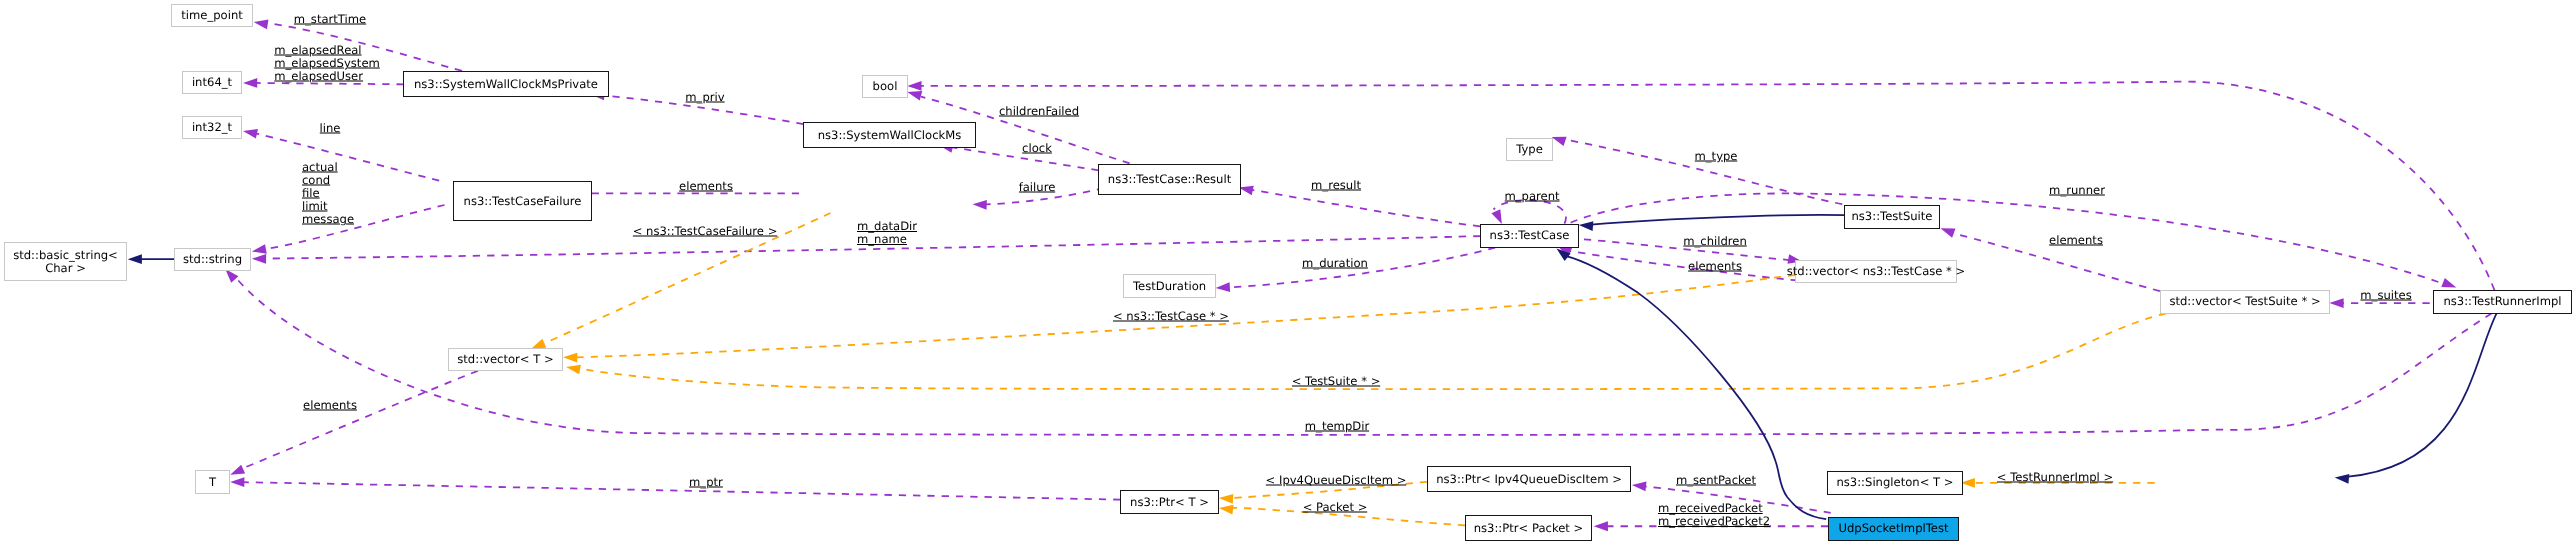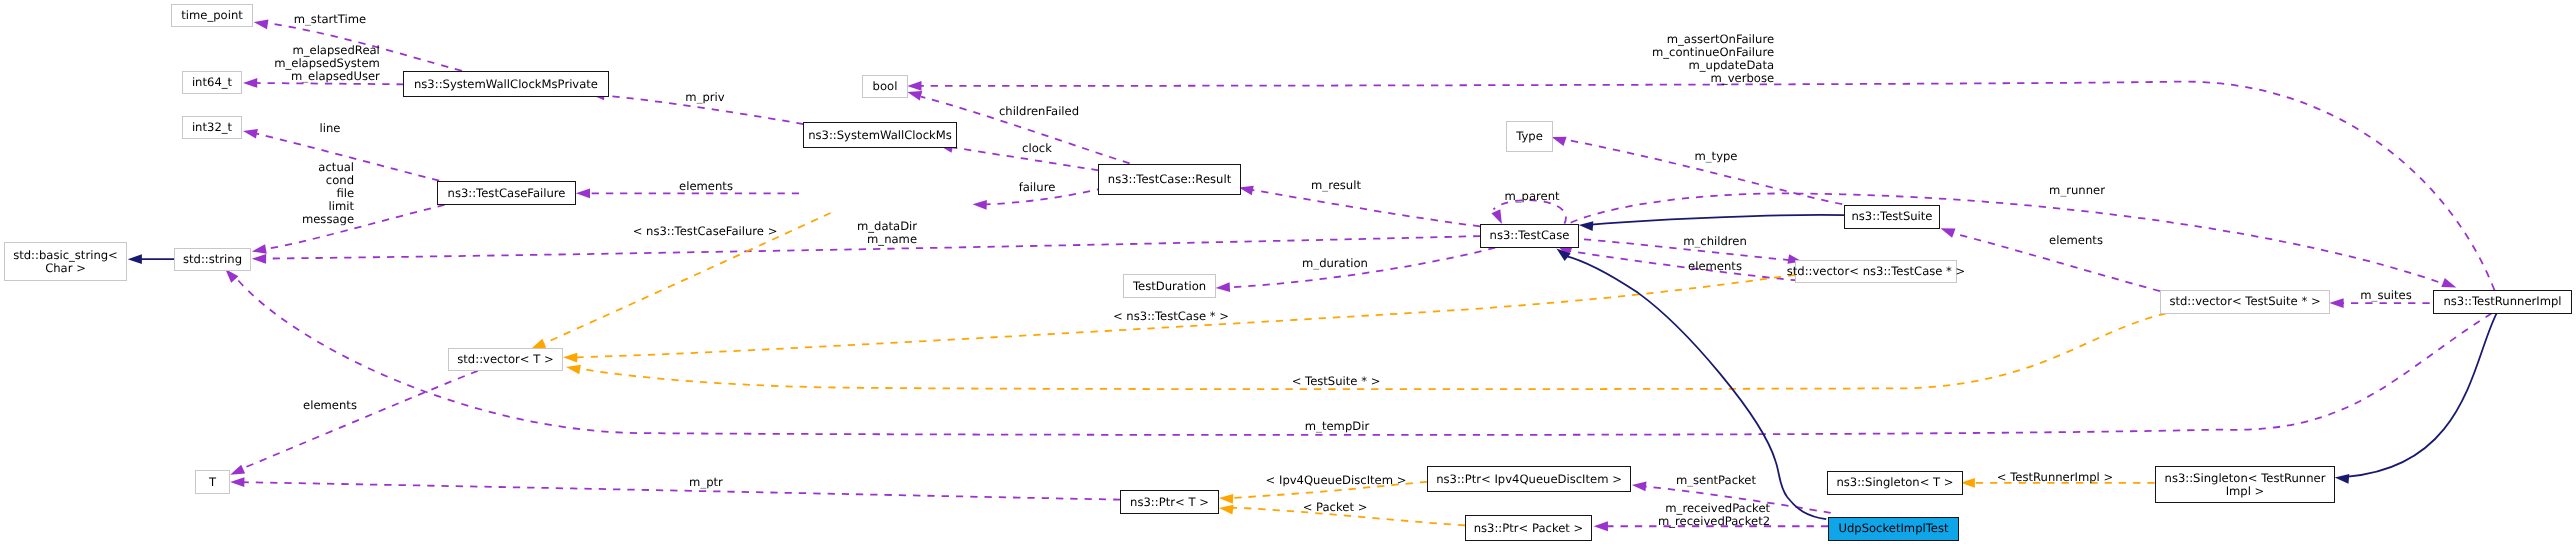--- a/index.html
+++ b/index.html
@@ -4,21 +4,21 @@
 <style>
   html,body{margin:0;padding:0;background:#ffffff;}
   #diagram{position:relative;width:2576px;height:544px;background:#ffffff;overflow:hidden;
            font-family:"DejaVu Sans",sans-serif;font-size:11.6px;color:#000;-webkit-font-smoothing:antialiased;text-rendering:geometricPrecision;}
   #edges{position:absolute;left:0;top:0;width:2576px;height:544px;}
   .node{position:absolute;will-change:transform;transform:translateZ(0);box-sizing:border-box;display:flex;align-items:center;justify-content:center;
         text-align:center;line-height:13px;background:#ffffff;white-space:pre;z-index:2;}
   .node.plain{border:0.9px solid #c8c8c8;}
   .node.cls{border:1.8px solid #161616;}
   .node.cur{border:1.8px solid #161616;background:#0ea5e9;}
-  .elabel{position:absolute;will-change:transform;white-space:pre;text-align:right;line-height:13px;color:#000;z-index:3;}
+  .elabel{position:absolute;will-change:transform;white-space:pre;text-align:left;line-height:13px;color:#000;z-index:3;text-decoration:underline;}
   path.e-use{fill:none;stroke:#9a32cd;stroke-width:2;stroke-dasharray:8.2 7.9;}
   path.e-tmpl{fill:none;stroke:#ffa500;stroke-width:2;stroke-dasharray:8.2 7.9;}
   path.e-inherit{fill:none;stroke:#191970;stroke-width:2;}
   g.ah-use path{fill:#9a32cd;stroke:none;}
   g.ah-tmpl path{fill:#ffa500;stroke:none;}
   g.ah-inherit path{fill:#191970;stroke:none;}
 </style>
 </head>
 <body>
 
@@ -163,61 +163,55 @@
     <path class="e-inherit" d="M 2813 352 C 2785 405 2780 525 2645 537"></path>
     <g class="ah-inherit" transform="translate(2630,538.2) rotate(365)">
         <path d="M 0 0 L 16 5.5 L 16 -5.5 Z"></path>
       </g>
   </svg>
   <div class="node plain" style="left:171px;top:4.4px;width:82px;height:23px">time_point</div>
   <div class="node plain" style="left:182px;top:71px;width:60px;height:23px">int64_t</div>
   <div class="node cls" style="left:403px;top:71px;width:206px;height:26px">ns3::SystemWallClockMsPrivate</div>
   <div class="node plain" style="left:182px;top:116px;width:60px;height:23px">int32_t</div>
   <div class="node plain" style="left:862px;top:75px;width:46px;height:23px">bool</div>
-  <div class="node cls" style="left:803px;top:122px;width:154px;height:26px">ns3::SystemWallClockMs</div>
-  <div class="node plain" style="left:1506px;top:121px;width:47px;height:31px">Type</div>
-  <div class="node cls" style="left:437px;top:181px;width:139px;height:24px">ns3::TestCaseFailure</div>
+  <div class="node cls" style="left:803px;top:122px;width:173px;height:26px">ns3::SystemWallClockMs</div>
+  <div class="node plain" style="left:1506px;top:138px;width:47px;height:23px">Type</div>
+  <div class="node cls" style="left:453px;top:181px;width:139px;height:40px">ns3::TestCaseFailure</div>
   <div class="node cls" style="left:1098px;top:164px;width:143px;height:31px">ns3::TestCase::Result</div>
   <div class="node plain" style="left:4.4px;top:242px;width:123px;height:39px">std::basic_string&lt;
 Char &gt;</div>
   <div class="node plain" style="left:174px;top:248px;width:77px;height:23px">std::string</div>
   <div class="node cls" style="left:1480px;top:224px;width:99px;height:23.5px">ns3::TestCase</div>
   <div class="node cls" style="left:1844px;top:205px;width:96px;height:23.5px">ns3::TestSuite</div>
   <div class="node plain" style="left:1795px;top:260px;width:162px;height:23px">std::vector&lt; ns3::TestCase * &gt;</div>
   <div class="node plain" style="left:1123px;top:274px;width:93px;height:24px">TestDuration</div>
   <div class="node plain" style="left:2160px;top:290px;width:170px;height:23.5px">std::vector&lt; TestSuite * &gt;</div>
   <div class="node cls" style="left:2433px;top:290px;width:139px;height:23.5px">ns3::TestRunnerImpl</div>
   <div class="node plain" style="left:448px;top:348px;width:115px;height:23px">std::vector&lt; T &gt;</div>
   <div class="node plain" style="left:195px;top:470px;width:35px;height:24px">T</div>
   <div class="node cls" style="left:1120px;top:490px;width:99px;height:24.4px">ns3::Ptr&lt; T &gt;</div>
   <div class="node cls" style="left:1427px;top:466px;width:204px;height:26px">ns3::Ptr&lt; Ipv4QueueDiscItem &gt;</div>
   <div class="node cls" style="left:1827px;top:471px;width:136px;height:23.5px">ns3::Singleton&lt; T &gt;</div>
-  <div class="node cls" style="left:2155px;top:466px;width:180px;height:37px">ns3::Singleton&lt; TestRunner
-Impl &gt;</div>
   <div class="node cls" style="left:1465px;top:515px;width:127px;height:26px">ns3::Ptr&lt; Packet &gt;</div>
   <div class="node cur" style="left:1828px;top:517px;width:131px;height:23.5px">UdpSocketImplTest</div>
   <div class="elabel" style="left:330px;top:18.6px;transform:translate(-50%,-50%)">m_startTime</div>
   <div class="elabel" style="left:327px;top:63px;transform:translate(-50%,-50%)">m_elapsedReal
 m_elapsedSystem
 m_elapsedUser</div>
   <div class="elabel" style="left:705px;top:97px;transform:translate(-50%,-50%)">m_priv</div>
   <div class="elabel" style="left:330px;top:128px;transform:translate(-50%,-50%)">line</div>
   <div class="elabel" style="left:328px;top:193px;transform:translate(-50%,-50%)">actual
 cond
 file
 limit
 message</div>
   <div class="elabel" style="left:1039px;top:111px;transform:translate(-50%,-50%)">childrenFailed</div>
   <div class="elabel" style="left:1037px;top:148px;transform:translate(-50%,-50%)">clock</div>
   <div class="elabel" style="left:706px;top:186px;transform:translate(-50%,-50%)">elements</div>
   <div class="elabel" style="left:1037px;top:187px;transform:translate(-50%,-50%)">failure</div>
-  <div class="elabel" style="left:1713px;top:59px;transform:translate(-50%,-50%)">m_assertOnFailure
-m_continueOnFailure
-m_updateData
-m_verbose</div>
   <div class="elabel" style="left:705px;top:231px;transform:translate(-50%,-50%)">&lt; ns3::TestCaseFailure &gt;</div>
   <div class="elabel" style="left:887px;top:233px;transform:translate(-50%,-50%)">m_dataDir
 m_name</div>
   <div class="elabel" style="left:1336px;top:185px;transform:translate(-50%,-50%)">m_result</div>
   <div class="elabel" style="left:1716px;top:156px;transform:translate(-50%,-50%)">m_type</div>
   <div class="elabel" style="left:1532px;top:196px;transform:translate(-50%,-50%)">m_parent</div>
   <div class="elabel" style="left:2077px;top:190px;transform:translate(-50%,-50%)">m_runner</div>
   <div class="elabel" style="left:1715px;top:241px;transform:translate(-50%,-50%)">m_children</div>
   <div class="elabel" style="left:1715px;top:266px;transform:translate(-50%,-50%)">elements</div>
   <div class="elabel" style="left:2076px;top:240px;transform:translate(-50%,-50%)">elements</div>

